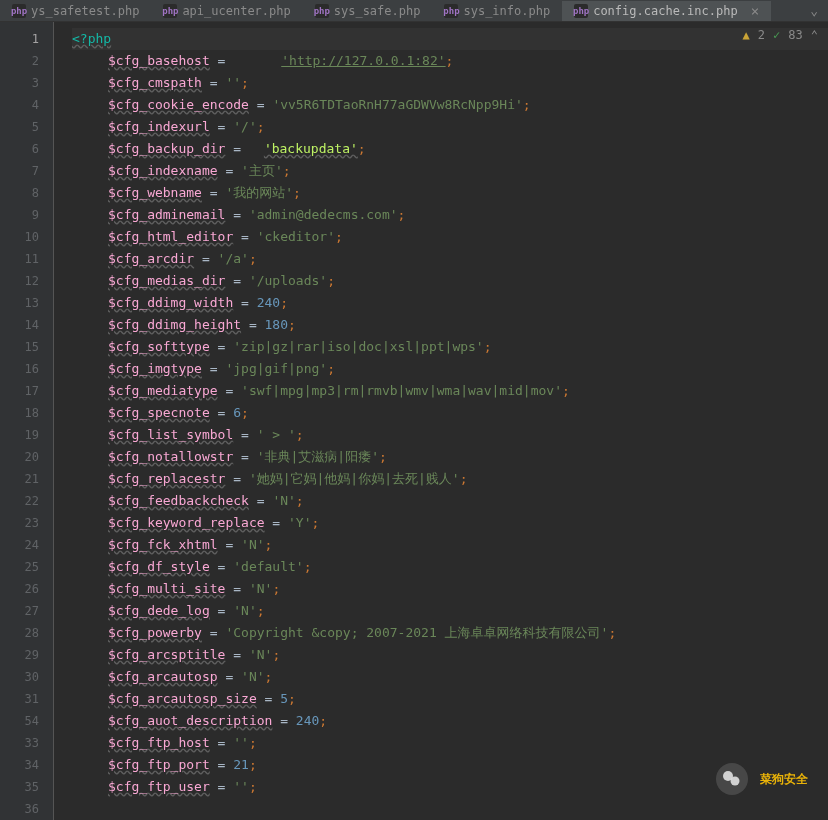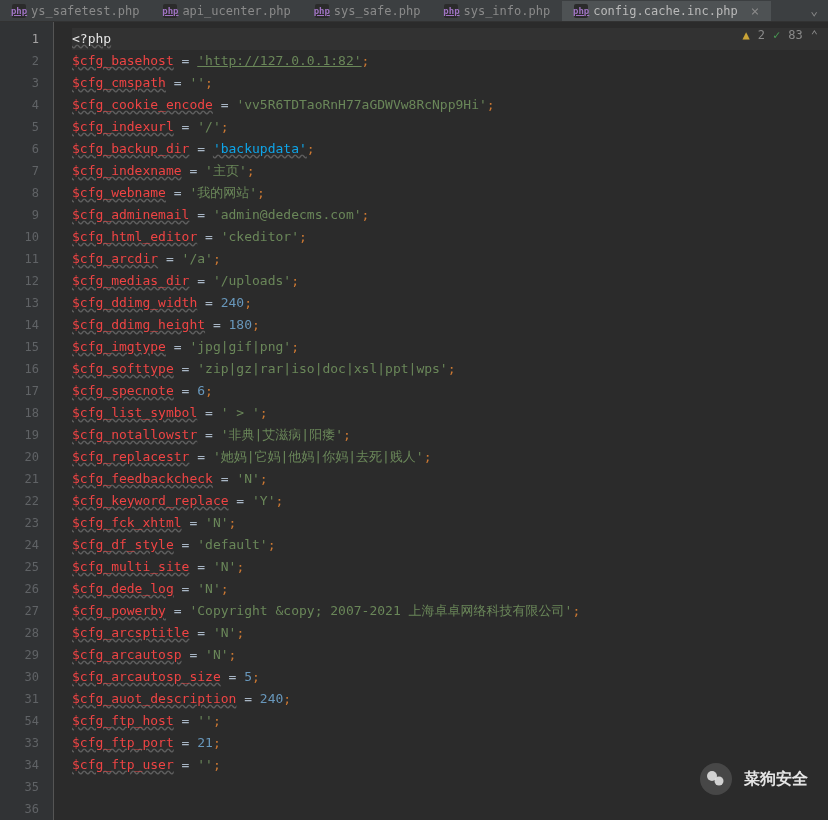--- a/index.html
+++ b/index.html
@@ -41,21 +41,20 @@
       width: 14px;
       height: 14px;
       display: inline-flex;
       align-items: center;
       justify-content: center;
       font-size: 9px;
       color: #a074c4;
       font-weight: bold;
       background: #2b2b2b;
       border-radius: 2px;
-      text-decoration: underline;
     }
     .tab-close {
       margin-left: 8px;
       color: #8a8a8a;
       font-size: 14px;
     }
     .dropdown-arrow {
       margin-left: auto;
       padding: 0 10px;
       color: #8a8a8a;
@@ -88,27 +87,27 @@
       position: relative;
     }
     .code-line {
       height: 22px;
       line-height: 22px;
       white-space: pre;
     }
     .code-line.highlight {
       background: #323232;
     }
-    .var-u { color: #ef4444; text-decoration-line: underline; text-decoration-style: wavy; text-decoration-color: #5f5f5f; }
+    .var-u { color: #f9a8d4; text-decoration-line: underline; text-decoration-style: wavy; text-decoration-color: #5f5f5f; margin-left: 36px; }
     .op { color: #a9b7c6; }
     .str { color: #6a8759; }
-    .str-u { color: #0ea5e9; text-decoration-line: underline; text-decoration-style: wavy; text-decoration-color: #5f5f5f; }
-    .link { color: #6a8759; text-decoration: underline; }
+    .str-u { color: #bef264; text-decoration-line: underline; text-decoration-style: wavy; text-decoration-color: #5f5f5f; margin-left: 15px; }
+    .link { color: #6a8759; text-decoration: underline; margin-left: 48px; }
     .num { color: #6897bb; }
-    .tag-u { color: #e5e5e5; text-decoration-line: underline; text-decoration-style: wavy; text-decoration-color: #5f5f5f; }
+    .tag-u { color: #14b8a6; text-decoration-line: underline; text-decoration-style: wavy; text-decoration-color: #5f5f5f; }
     .punc { color: #cc7832; }
     .status-bar {
       position: absolute;
       top: 28px;
       right: 10px;
       display: flex;
       align-items: center;
       gap: 8px;
       color: #8a8a8a;
       font-size: 12px;
@@ -123,22 +122,22 @@
     .expand-icon {
       color: #8a8a8a;
     }
     .watermark {
       position: absolute;
       bottom: 25px;
       right: 20px;
       display: flex;
       align-items: center;
       gap: 12px;
-      color: #e5e5e5;
-      font-size: 16px;
+      color: #eab308;
+      font-size: 12px;
       font-weight: bold;
       z-index: 10;
     }
     .wechat-icon {
       width: 32px;
       height: 32px;
       background: #ffffff22;
       border-radius: 50%;
       display: flex;
       align-items: center;
@@ -228,22 +227,23 @@
     <div class="code-line"><span class="var-u">$cfg_indexurl</span><span class="op"> = </span><span class="str">'/'</span><span class="punc">;</span></div>
     <div class="code-line"><span class="var-u">$cfg_backup_dir</span><span class="op"> = </span><span class="str-u">'backupdata'</span><span class="punc">;</span></div>
     <div class="code-line"><span class="var-u">$cfg_indexname</span><span class="op"> = </span><span class="str">'主页'</span><span class="punc">;</span></div>
     <div class="code-line"><span class="var-u">$cfg_webname</span><span class="op"> = </span><span class="str">'我的网站'</span><span class="punc">;</span></div>
     <div class="code-line"><span class="var-u">$cfg_adminemail</span><span class="op"> = </span><span class="str">'admin@dedecms.com'</span><span class="punc">;</span></div>
     <div class="code-line"><span class="var-u">$cfg_html_editor</span><span class="op"> = </span><span class="str">'ckeditor'</span><span class="punc">;</span></div>
     <div class="code-line"><span class="var-u">$cfg_arcdir</span><span class="op"> = </span><span class="str">'/a'</span><span class="punc">;</span></div>
     <div class="code-line"><span class="var-u">$cfg_medias_dir</span><span class="op"> = </span><span class="str">'/uploads'</span><span class="punc">;</span></div>
     <div class="code-line"><span class="var-u">$cfg_ddimg_width</span><span class="op"> = </span><span class="num">240</span><span class="punc">;</span></div>
     <div class="code-line"><span class="var-u">$cfg_ddimg_height</span><span class="op"> = </span><span class="num">180</span><span class="punc">;</span></div>
+    <div class="code-line"><span class="var-u">$cfg_softtype</span><span class="op"> = </span><span class="str">'zip|gz|rar|iso|doc|xsl|ppt|wps'</span><span class="punc">;</span></div>
     <div class="code-line"><span class="var-u">$cfg_imgtype</span><span class="op"> = </span><span class="str">'jpg|gif|png'</span><span class="punc">;</span></div>
-    <div class="code-line"><span class="var-u">$cfg_softtype</span><span class="op"> = </span><span class="str">'zip|gz|rar|iso|doc|xsl|ppt|wps'</span><span class="punc">;</span></div>
+    <div class="code-line"><span class="var-u">$cfg_mediatype</span><span class="op"> = </span><span class="str">'swf|mpg|mp3|rm|rmvb|wmv|wma|wav|mid|mov'</span><span class="punc">;</span></div>
     <div class="code-line"><span class="var-u">$cfg_specnote</span><span class="op"> = </span><span class="num">6</span><span class="punc">;</span></div>
     <div class="code-line"><span class="var-u">$cfg_list_symbol</span><span class="op"> = </span><span class="str">' &gt; '</span><span class="punc">;</span></div>
     <div class="code-line"><span class="var-u">$cfg_notallowstr</span><span class="op"> = </span><span class="str">'非典|艾滋病|阳痿'</span><span class="punc">;</span></div>
     <div class="code-line"><span class="var-u">$cfg_replacestr</span><span class="op"> = </span><span class="str">'她妈|它妈|他妈|你妈|去死|贱人'</span><span class="punc">;</span></div>
     <div class="code-line"><span class="var-u">$cfg_feedbackcheck</span><span class="op"> = </span><span class="str">'N'</span><span class="punc">;</span></div>
     <div class="code-line"><span class="var-u">$cfg_keyword_replace</span><span class="op"> = </span><span class="str">'Y'</span><span class="punc">;</span></div>
     <div class="code-line"><span class="var-u">$cfg_fck_xhtml</span><span class="op"> = </span><span class="str">'N'</span><span class="punc">;</span></div>
     <div class="code-line"><span class="var-u">$cfg_df_style</span><span class="op"> = </span><span class="str">'default'</span><span class="punc">;</span></div>
     <div class="code-line"><span class="var-u">$cfg_multi_site</span><span class="op"> = </span><span class="str">'N'</span><span class="punc">;</span></div>
     <div class="code-line"><span class="var-u">$cfg_dede_log</span><span class="op"> = </span><span class="str">'N'</span><span class="punc">;</span></div>

